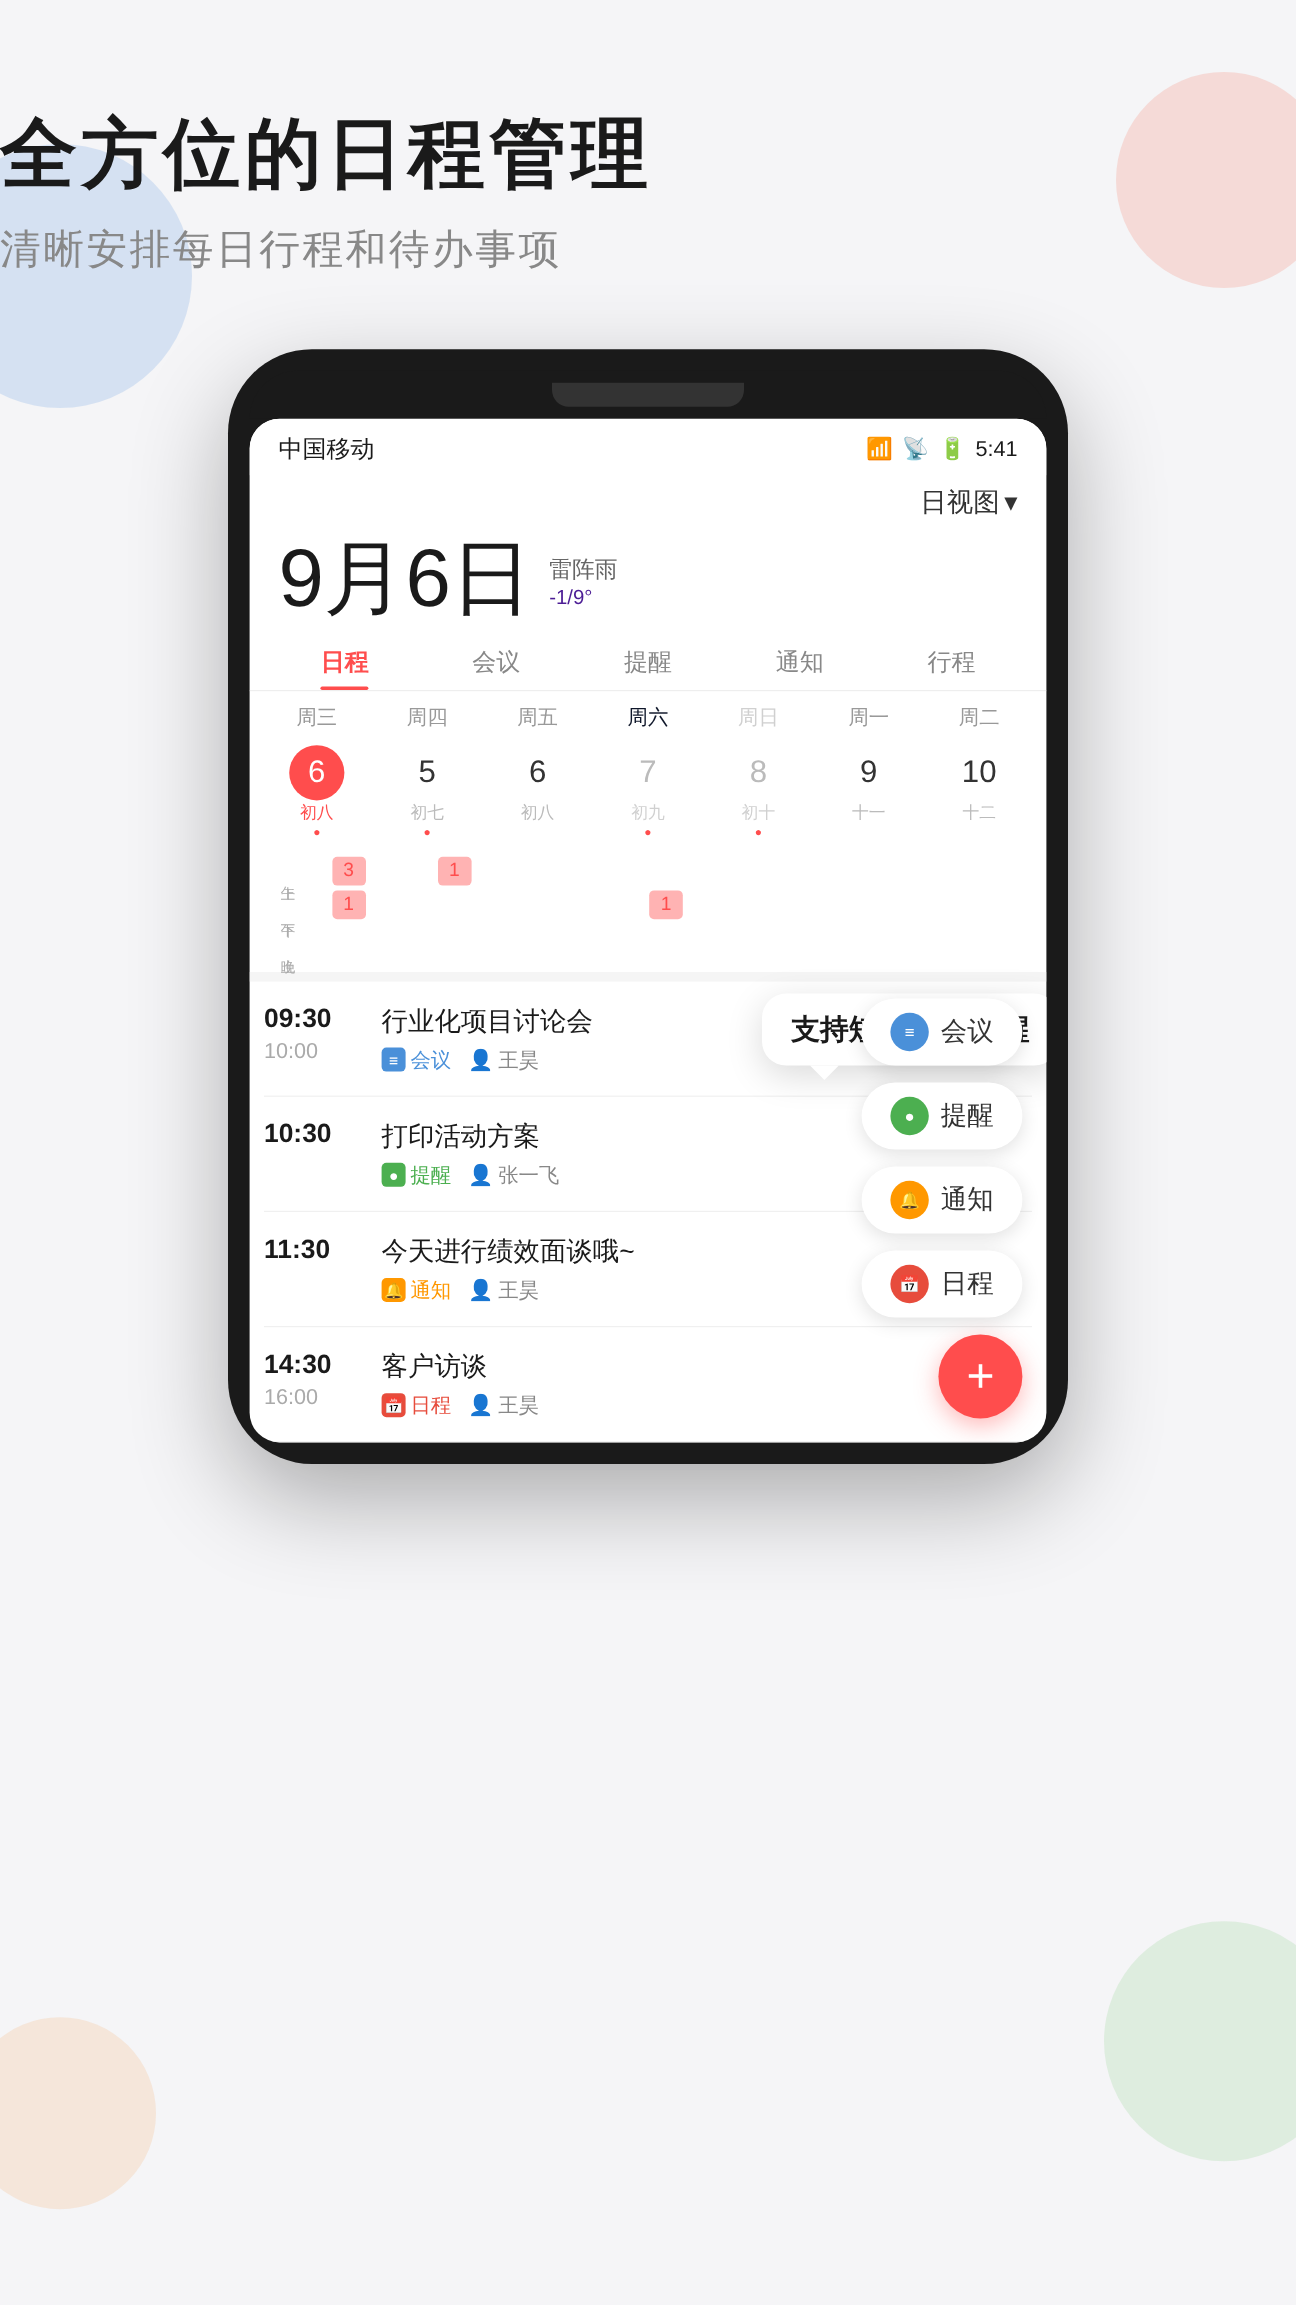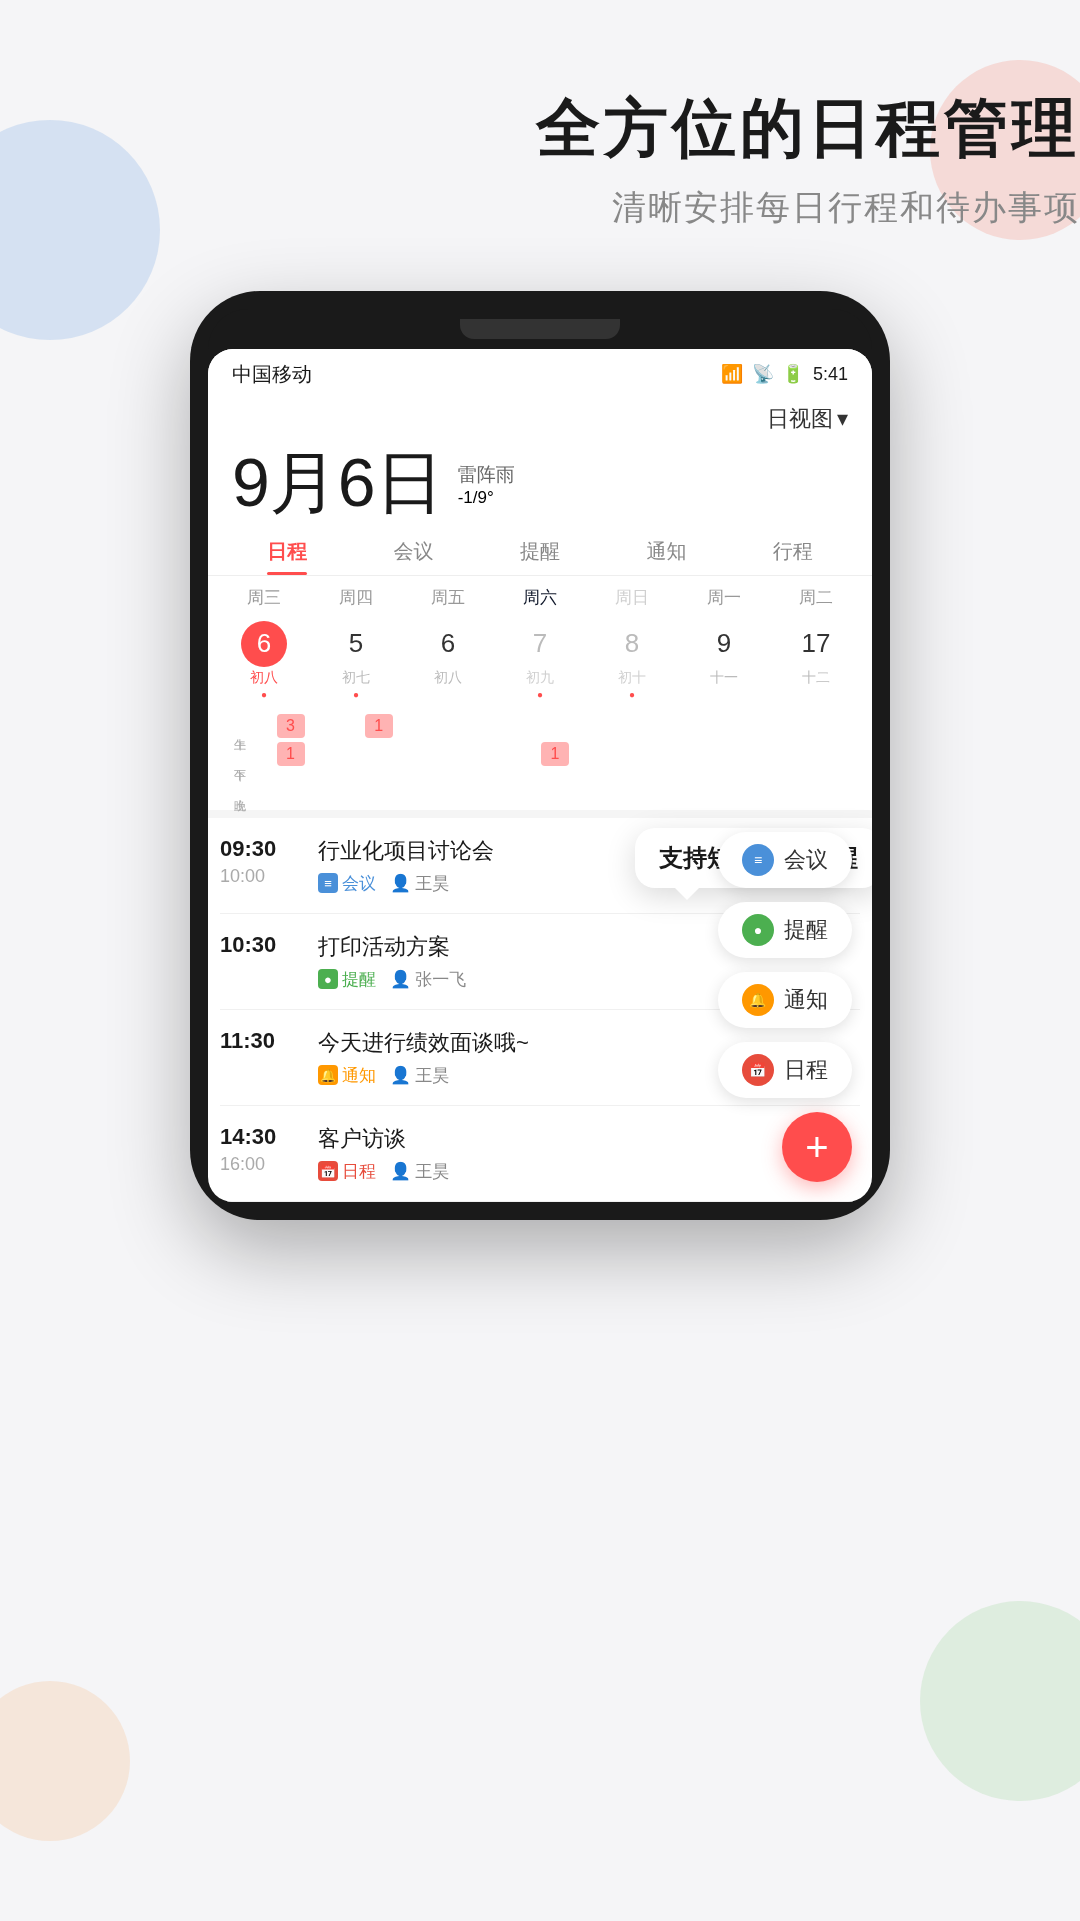--- a/index.html
+++ b/index.html
@@ -51,21 +51,21 @@
       border-radius: 50%;
       bottom: 80px;
       left: -30px;
       opacity: 0.4;
     }
 
     
     .header-section {
       position: relative;
       z-index: 2;
-      text-align: right;
+      text-align: left;
       padding-top: 90px;
       padding-bottom: 40px;
     }
     .main-title {
       font-size: 64px;
       font-weight: 700;
       color: #1a1a1a;
       letter-spacing: 4px;
       line-height: 1.2;
     }
@@ -160,21 +160,21 @@
     }
     .weather-info {
       padding-bottom: 8px;
     }
     .weather-text {
       font-size: 19px;
       color: #666;
     }
     .temp-text {
       font-size: 17px;
-      color: #000000;
+      color: #4c1d95;
     }
 
     
     .tab-bar {
       display: flex;
       border-bottom: 1px solid #eee;
       padding: 0 16px;
       margin-top: 6px;
     }
     .tab-item {
@@ -515,21 +515,21 @@
             <div style="color:#ff4d4d;font-size:10px">●</div>
           </div>
 
           <div class="date-cell">
             <div class="date-num">9</div>
             <div class="lunar-text">十一</div>
             <div style="font-size:10px;color:transparent">●</div>
           </div>
 
           <div class="date-cell">
-            <div class="date-num">17</div>
+            <div class="date-num">10</div>
             <div class="lunar-text">十二</div>
             <div style="font-size:10px;color:transparent">●</div>
           </div>
         </div>
       </div>
 
       <div class="event-grid-wrapper">
         <div style="display:flex;flex-direction:column;width:30px;justify-content:space-around;padding:4px 0;">
           <div style="font-size:12px;color:#aaa;writing-mode:vertical-rl;text-orientation:mixed;">上午</div>
           <div style="font-size:12px;color:#aaa;writing-mode:vertical-rl;text-orientation:mixed;">下午</div>

